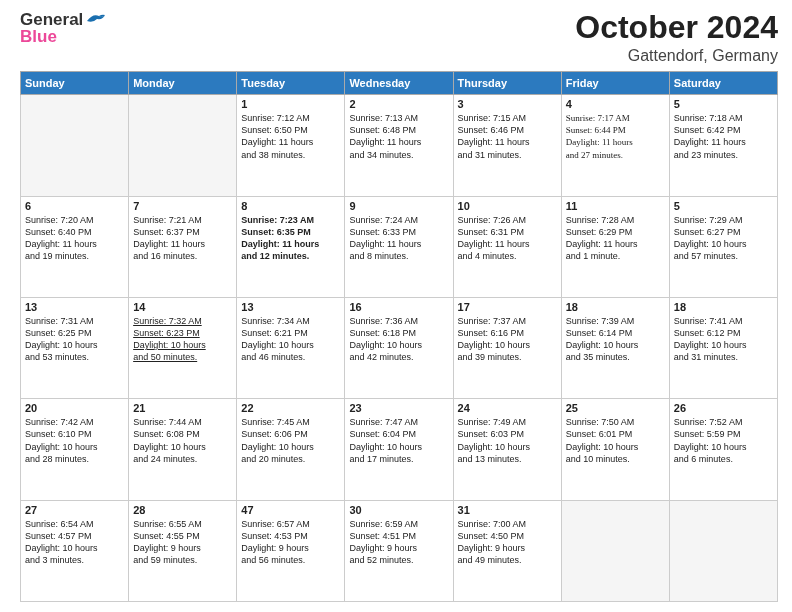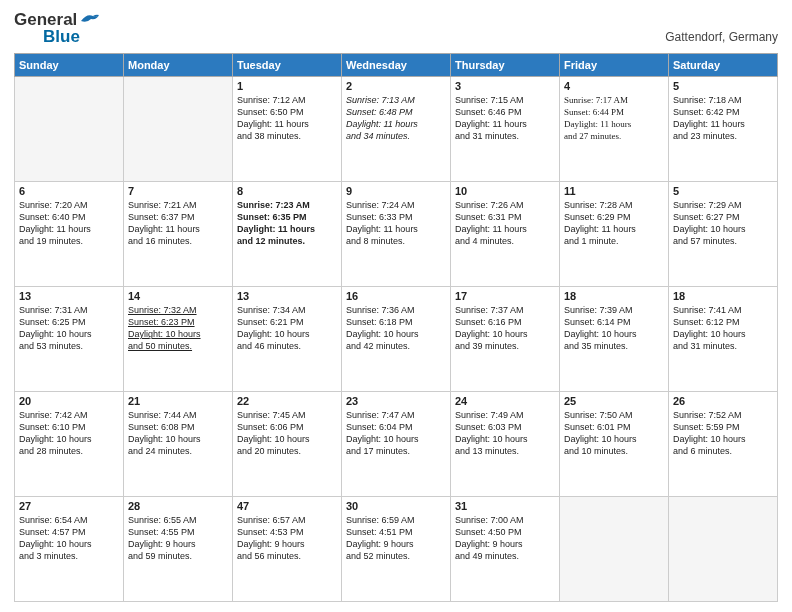--- a/index.html
+++ b/index.html
@@ -7,21 +7,21 @@
       font-family: Arial, sans-serif;
       background: #fff;
       width: 792px;
       height: 612px;
       overflow: hidden;
     }
     .page {
       width: 792px;
       height: 612px;
       background: #fff;
-      padding: 10px 14px 10px 14px;
+      padding: 10px 14px 10px 20px;
       display: flex;
       flex-direction: column;
     }
     .header {
       display: flex;
       justify-content: space-between;
       align-items: flex-start;
       margin-bottom: 6px;
     }
     .logo {
@@ -36,23 +36,23 @@
     .title-area {
       text-align: right;
     }
     .month-title {
       font-size: 32px;
       font-weight: bold;
       color: #222;
       line-height: 1.1;
     }
     .location {
-      font-size: 12px;
+      font-size: 16px;
       color: #444;
-      margin-top: 20px;
+      margin-top: 2px;
     }
     .calendar-table {
       width: 100%;
       border-collapse: collapse;
       flex: 1;
       table-layout: fixed;
     }
     .calendar-table thead tr th {
       background: #2c7abf;
       color: #fff;
@@ -92,23 +92,24 @@
 <div class="page">
   <div class="header">
     <div class="logo">
       <div class="logo-line">
         <span style="font-size:17px;font-weight:bold;color:#333;">General</span>
         <svg width="22" height="16" viewBox="0 0 22 16" style="margin-left:2px;margin-top:-2px;">
           <path d="M2,10 Q8,2 14,5 Q18,7 20,4 Q18,9 12,8 Q8,12 2,10Z" fill="#1a6faf"></path>
           <path d="M14,5 Q17,3 20,4 Q19,6 16,6Z" fill="#1a6faf"></path>
         </svg>
       </div>
-      <div style="font-size:17px;font-weight:bold;color:#0369a1;margin-top:-3px;margin-left:29px;">Blue</div>
+      <div style="font-size:17px;font-weight:bold;color:#ec4899;margin-top:-3px;">Blue</div>
     </div>
     <div class="title-area">
+      <div class="month-title">October 2024</div>
       <div class="location">Gattendorf, Germany</div>
     </div>
   </div>
 
   <table class="calendar-table">
     <thead>
       <tr>
       <th>Sunday</th>
           <th>Monday</th>
           <th>Tuesday</th>
@@ -124,21 +125,21 @@
           <td class="empty"></td>
           <td>
             <span class="day-number">1</span>
             <div class="cell-text" style="white-space: pre-line;">Sunrise: 7:12 AM
 Sunset: 6:50 PM
 Daylight: 11 hours
 and 38 minutes.</div>
           </td>
           <td>
             <span class="day-number">2</span>
-            <div class="cell-text" style="white-space: pre-line; font-style: italic;">Sunrise: 7:13 AM
+            <div class="cell-text" style="white-space: pre-line;">Sunrise: 7:13 AM
 Sunset: 6:48 PM
 Daylight: 11 hours
 and 34 minutes.</div>
           </td>
           <td>
             <span class="day-number">3</span>
             <div class="cell-text" style="white-space: pre-line;">Sunrise: 7:15 AM
 Sunset: 6:46 PM
 Daylight: 11 hours
 and 31 minutes.</div>

